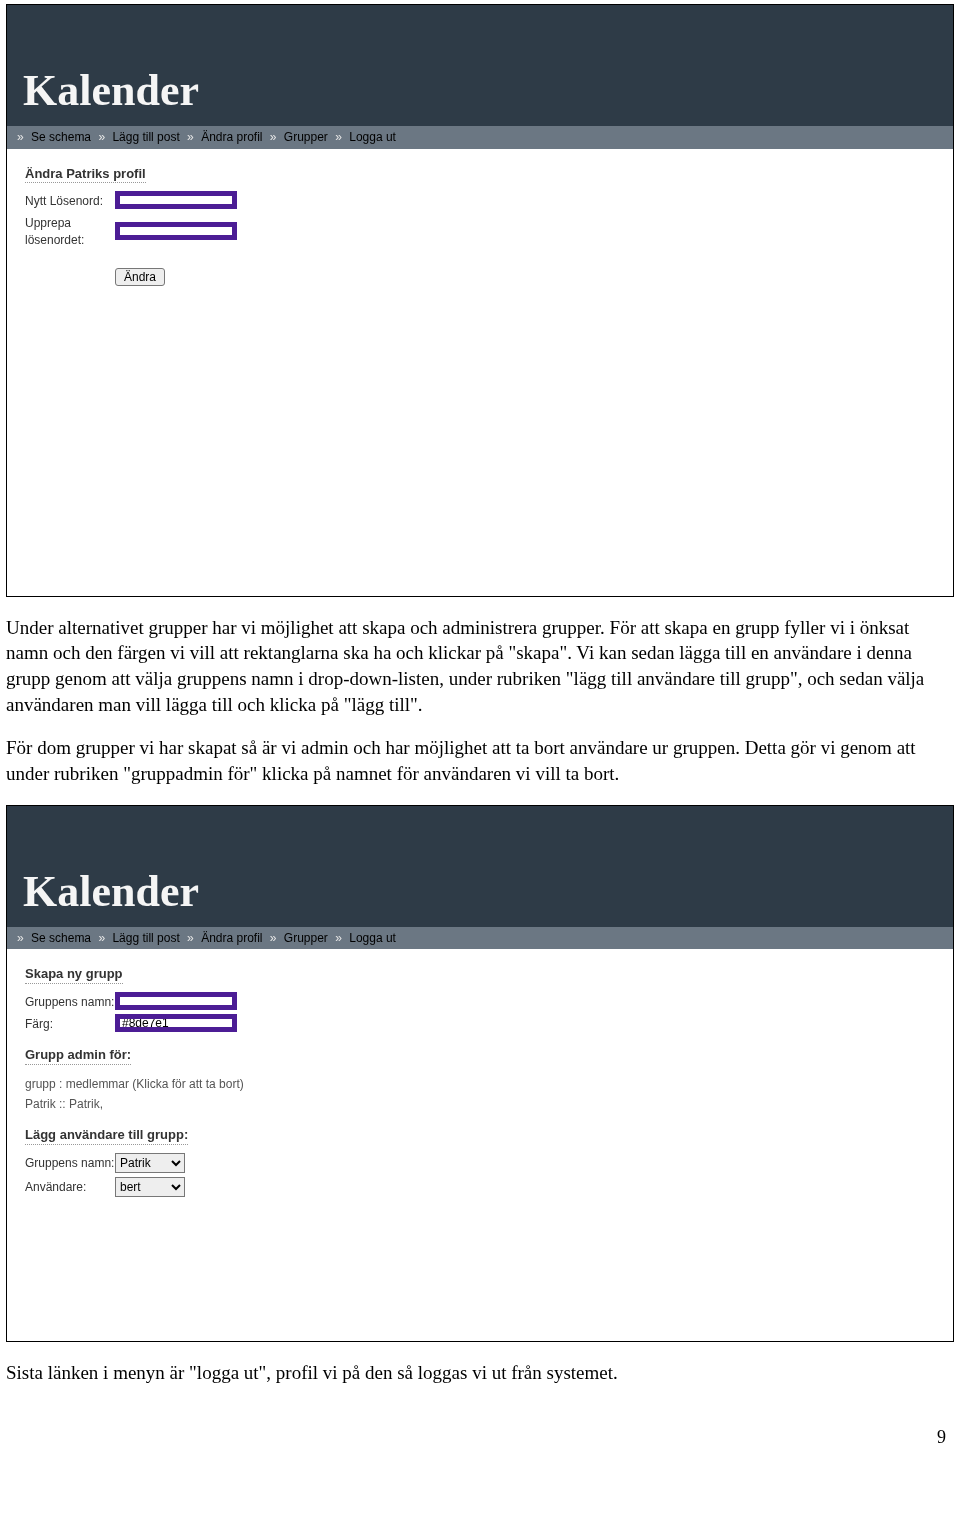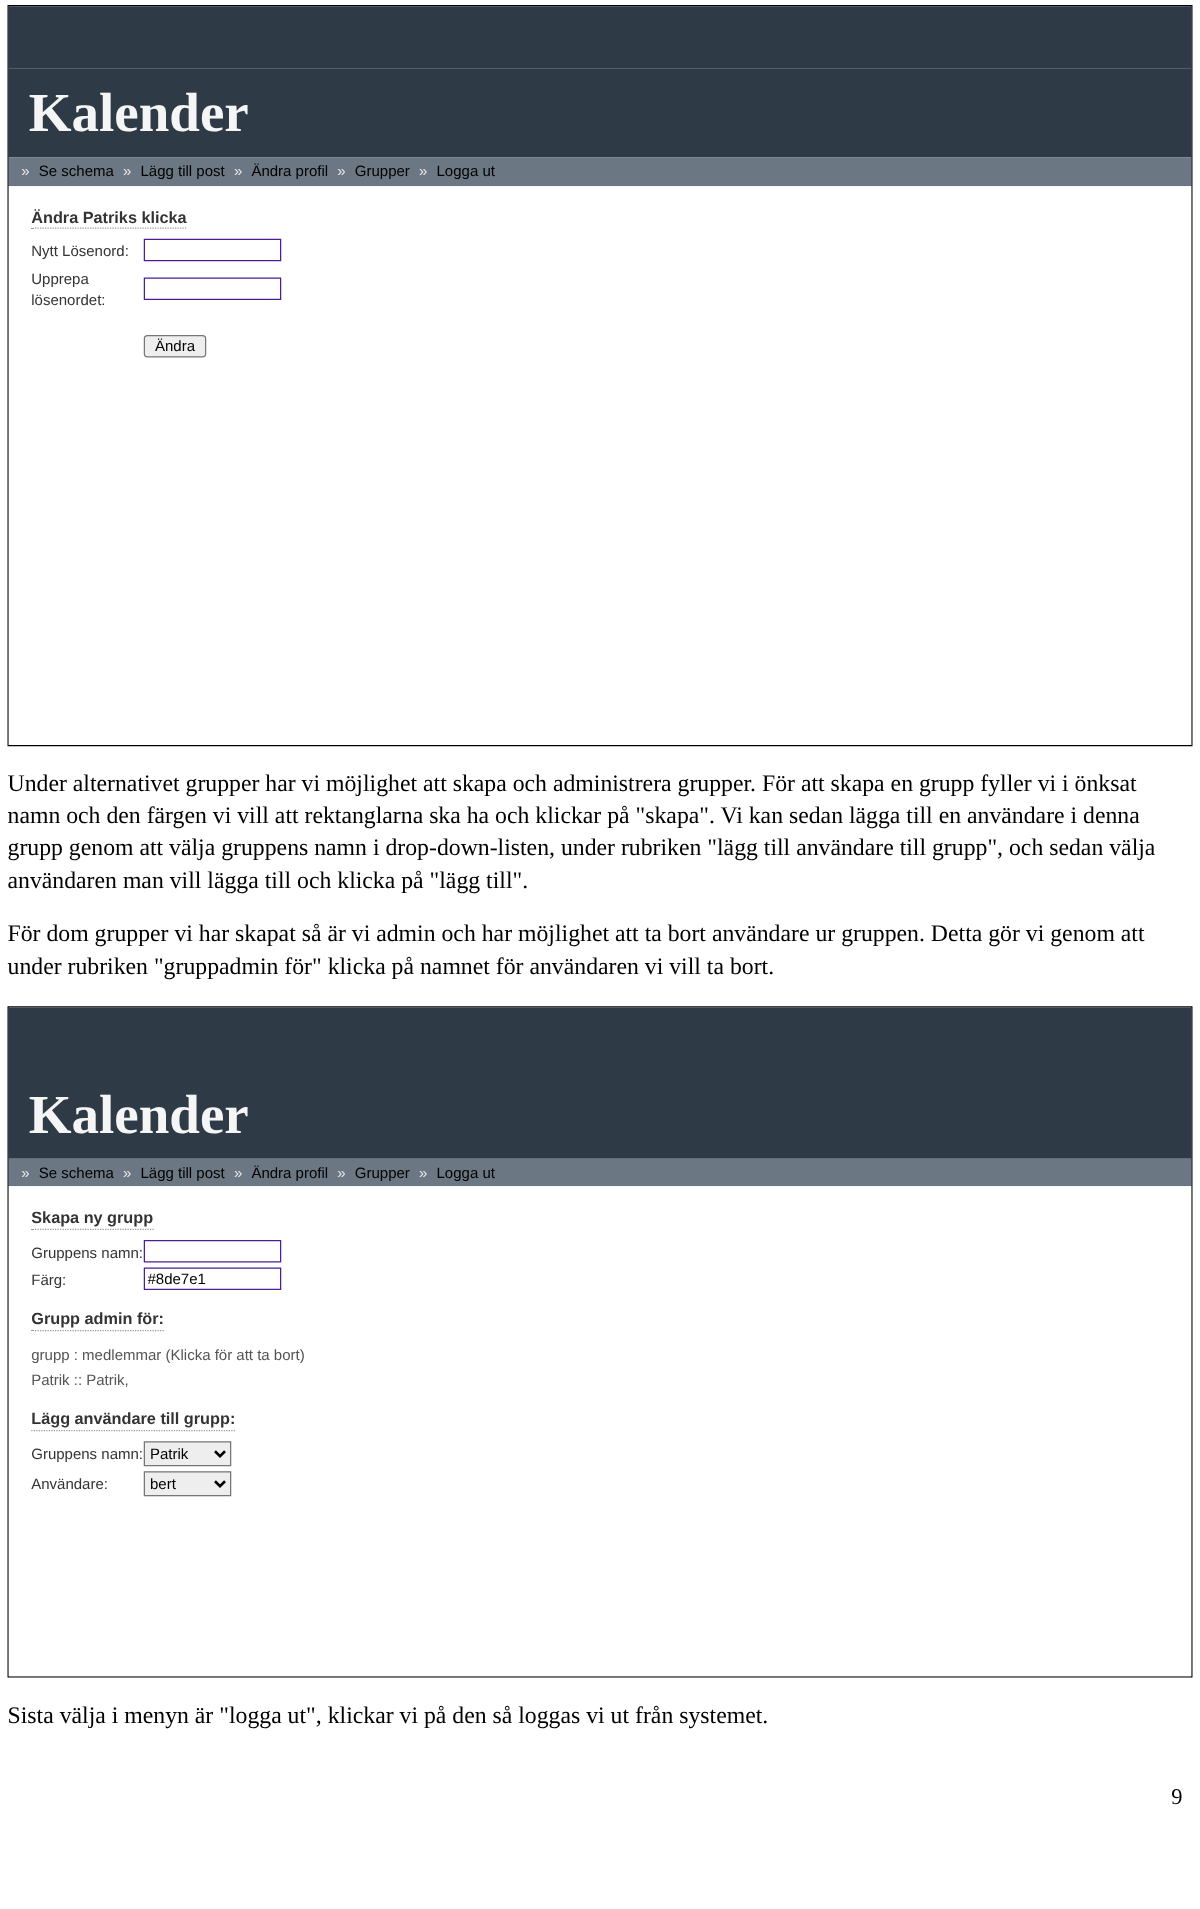--- a/index.html
+++ b/index.html
@@ -64,23 +64,23 @@
   }
   .form-row .lbl {
     width: 90px;
     font-size: 12px;
     color: #333;
     padding-top: 2px;
   }
   .tinput {
     font-family: Verdana, Arial, sans-serif;
     font-size: 12px;
-    width: 110px;
+    width: 122px;
     height: 18px;
-    border: 1px solid #4c1d95;
+    border: 5px solid #4c1d95;
     background: #fff;
     padding: 0 2px;
   }
   .btn {
     font-family: Verdana, Arial, sans-serif;
     font-size: 12px;
     padding: 1px 8px;
     border: 1px solid #777;
     background: #eee;
     border-radius: 3px;
@@ -115,21 +115,21 @@
     <h1>Kalender</h1>
   </div>
   <div class="shot-nav">
     » <a>Se schema</a>
     » <a>Lägg till post</a>
     » <a>Ändra profil</a>
     » <a>Grupper</a>
     » <a>Logga ut</a>
   </div>
   <div class="shot-body">
-    <span class="section-label">Ändra Patriks klicka</span>
+    <span class="section-label">Ändra Patriks profil</span>
     <div class="form-row">
       <div class="lbl">Nytt Lösenord:</div>
       <input type="password" class="tinput" style="">
     </div>
     <div class="form-row">
       <div class="lbl">Upprepa lösenordet:</div>
       <input type="password" class="tinput" style="">
     </div>
     <div class="btn-row">
       <button class="btn">Ändra</button>
@@ -185,15 +185,15 @@
         <select class="select">
           <option>bert</option>
         </select>
       </div>
     </div>
 
   </div>
   <div class="shot-filler-sm"></div>
 </div>
 
-<p class="para">Sista välja i menyn är "logga ut", klickar vi på den så loggas vi ut från systemet.</p>
+<p class="para">Sista länken i menyn är "logga ut", profil vi på den så loggas vi ut från systemet.</p>
 
 <div class="page-number">9</div>
 
 </body></html>

